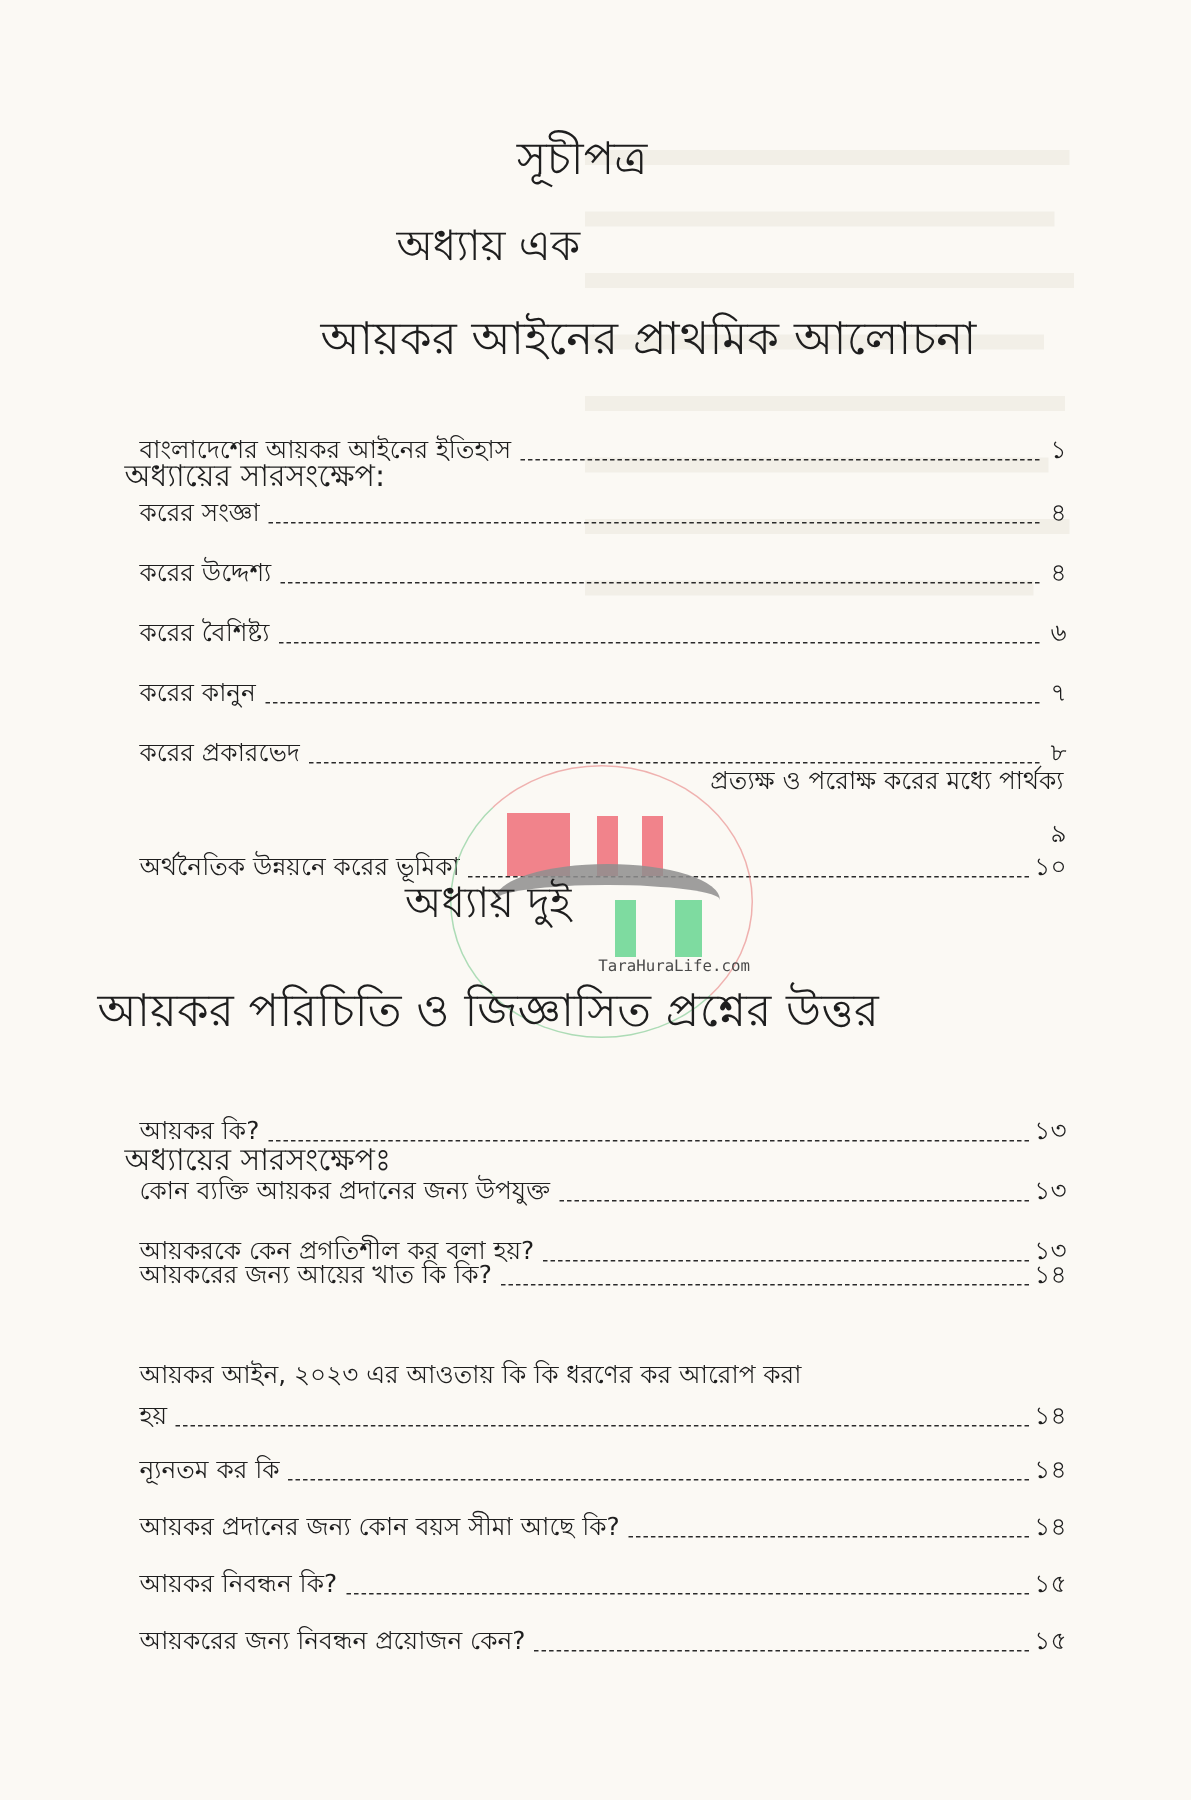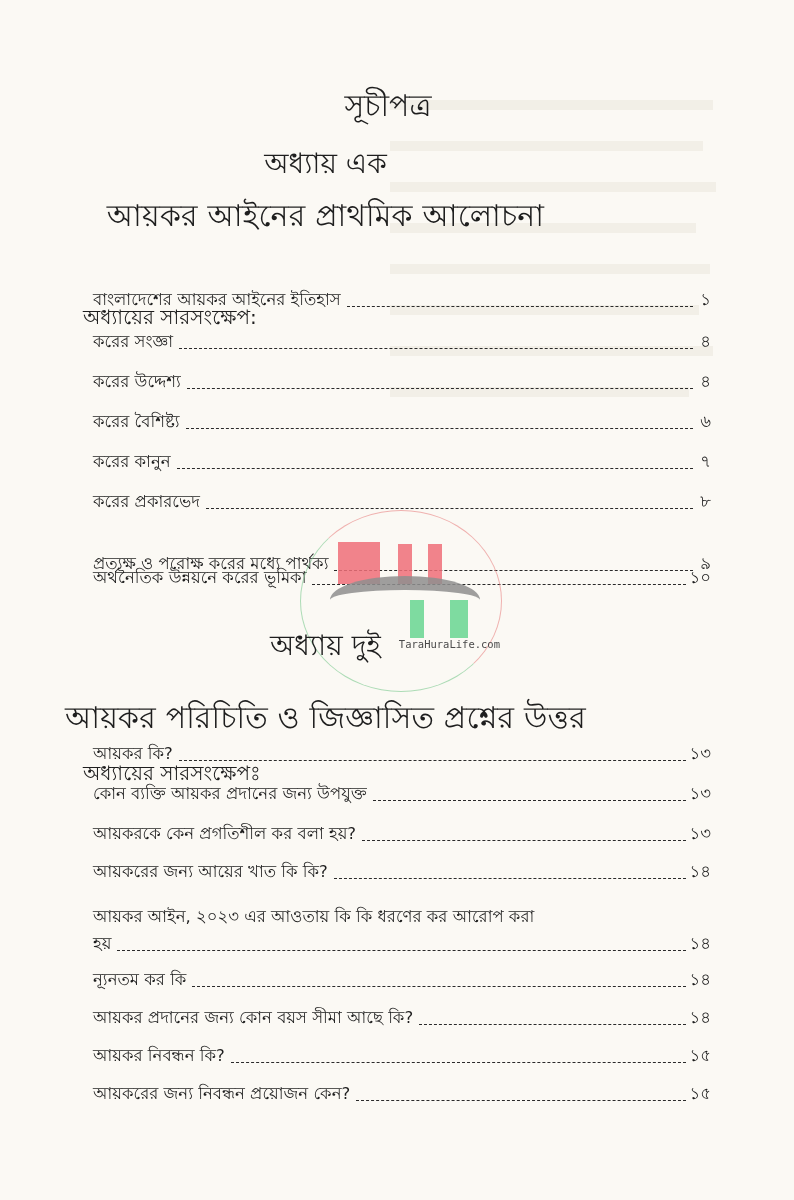--- a/index.html
+++ b/index.html
@@ -75,21 +75,21 @@
     <div>
       <span style="width:88%"></span>
     </div>
 </div>
 
 <div class="page-title">
   <span>সূচীপত্র</span>
 </div>
 
 <div class="chapter-label" style="top:142px;">অধ্যায় এক</div>
-<div class="chapter-title" style="top:192px;">আয়কর আইনের প্রাথমিক আলোচনা</div>
+<div class="chapter-title" style="top:202px;text-align:right;">আয়কর আইনের প্রাথমিক আলোচনা</div>
 <div class="summary-label" style="top:258px;">অধ্যায়ের সারসংক্ষেপ:</div>
 
 <div class="toc-row" style="top:288px;">
     <span class="t">বাংলাদেশের আয়কর আইনের ইতিহাস</span>
     <span class="d"></span>
     <span class="p">১</span>
   </div>
 <div class="toc-row" style="top:330px;">
     <span class="t">করের সংজ্ঞা</span>
     <span class="d"></span>
@@ -108,21 +108,21 @@
 <div class="toc-row" style="top:450px;">
     <span class="t">করের কানুন</span>
     <span class="d"></span>
     <span class="p">৭</span>
   </div>
 <div class="toc-row" style="top:490px;">
     <span class="t">করের প্রকারভেদ</span>
     <span class="d"></span>
     <span class="p">৮</span>
   </div>
-<div class="toc-row" style="top:552px;">
+<div class="toc-row" style="top:508px;flex-direction:column;">
     <span class="t">প্রত্যক্ষ ও পরোক্ষ করের মধ্যে পার্থক্য</span>
     <span class="d"></span>
     <span class="p">৯</span>
   </div>
 <div class="toc-row" style="top:566px;">
     <span class="t">অর্থনৈতিক উন্নয়নে করের ভূমিকা</span>
     <span class="d"></span>
     <span class="p">১০</span>
   </div>
 
@@ -130,40 +130,40 @@
   <div class="wm-ring"></div>
   <div class="wm-red" style="left:38px;top:32px;width:42px;height:42px;"></div>
   <div class="wm-red" style="left:98px;top:34px;width:14px;height:40px;"></div>
   <div class="wm-red" style="left:128px;top:34px;width:14px;height:40px;"></div>
   <div class="wm-swoosh"></div>
   <div class="wm-green" style="left:110px;top:90px;width:14px;height:38px;"></div>
   <div class="wm-green" style="left:150px;top:90px;width:18px;height:38px;"></div>
   <div class="wm-text">TaraHuraLife.com</div>
 </div>
 
-<div class="chapter-label" style="top:624px;">অধ্যায় দুই</div>
-<div class="chapter-title" style="top:650px;margin-top:44px;">আয়কর পরিচিতি ও জিজ্ঞাসিত প্রশ্নের উত্তর</div>
+<div class="chapter-label" style="top:580px;">অধ্যায় দুই</div>
+<div class="chapter-title" style="top:650px;">আয়কর পরিচিতি ও জিজ্ঞাসিত প্রশ্নের উত্তর</div>
 <div class="summary-label" style="top:714px;">অধ্যায়ের সারসংক্ষেপঃ</div>
 
 <div class="toc-row" style="top:742px;">
     <span class="t">আয়কর কি?</span>
     <span class="d"></span>
     <span class="p">১৩</span>
   </div>
 <div class="toc-row" style="top:782px;">
     <span class="t">কোন ব্যক্তি আয়কর প্রদানের জন্য উপযুক্ত</span>
     <span class="d"></span>
     <span class="p">১৩</span>
   </div>
 <div class="toc-row" style="top:822px;">
     <span class="t">আয়করকে কেন প্রগতিশীল কর বলা হয়?</span>
     <span class="d"></span>
     <span class="p">১৩</span>
   </div>
-<div class="toc-row" style="top:860px;align-items:flex-end;">
+<div class="toc-row" style="top:838px;align-items:flex-end;">
     <span class="t">আয়করের জন্য আয়ের খাত কি কি?</span>
     <span class="d"></span>
     <span class="p">১৪</span>
   </div>
 
 <div class="toc-wrap" style="top:904px;">আয়কর আইন, ২০২৩ এর আওতায় কি কি ধরণের কর আরোপ করা</div>
 <div class="toc-row" style="top:932px;">
     <span class="t">হয়</span>
     <span class="d"></span>
     <span class="p">১৪</span>

